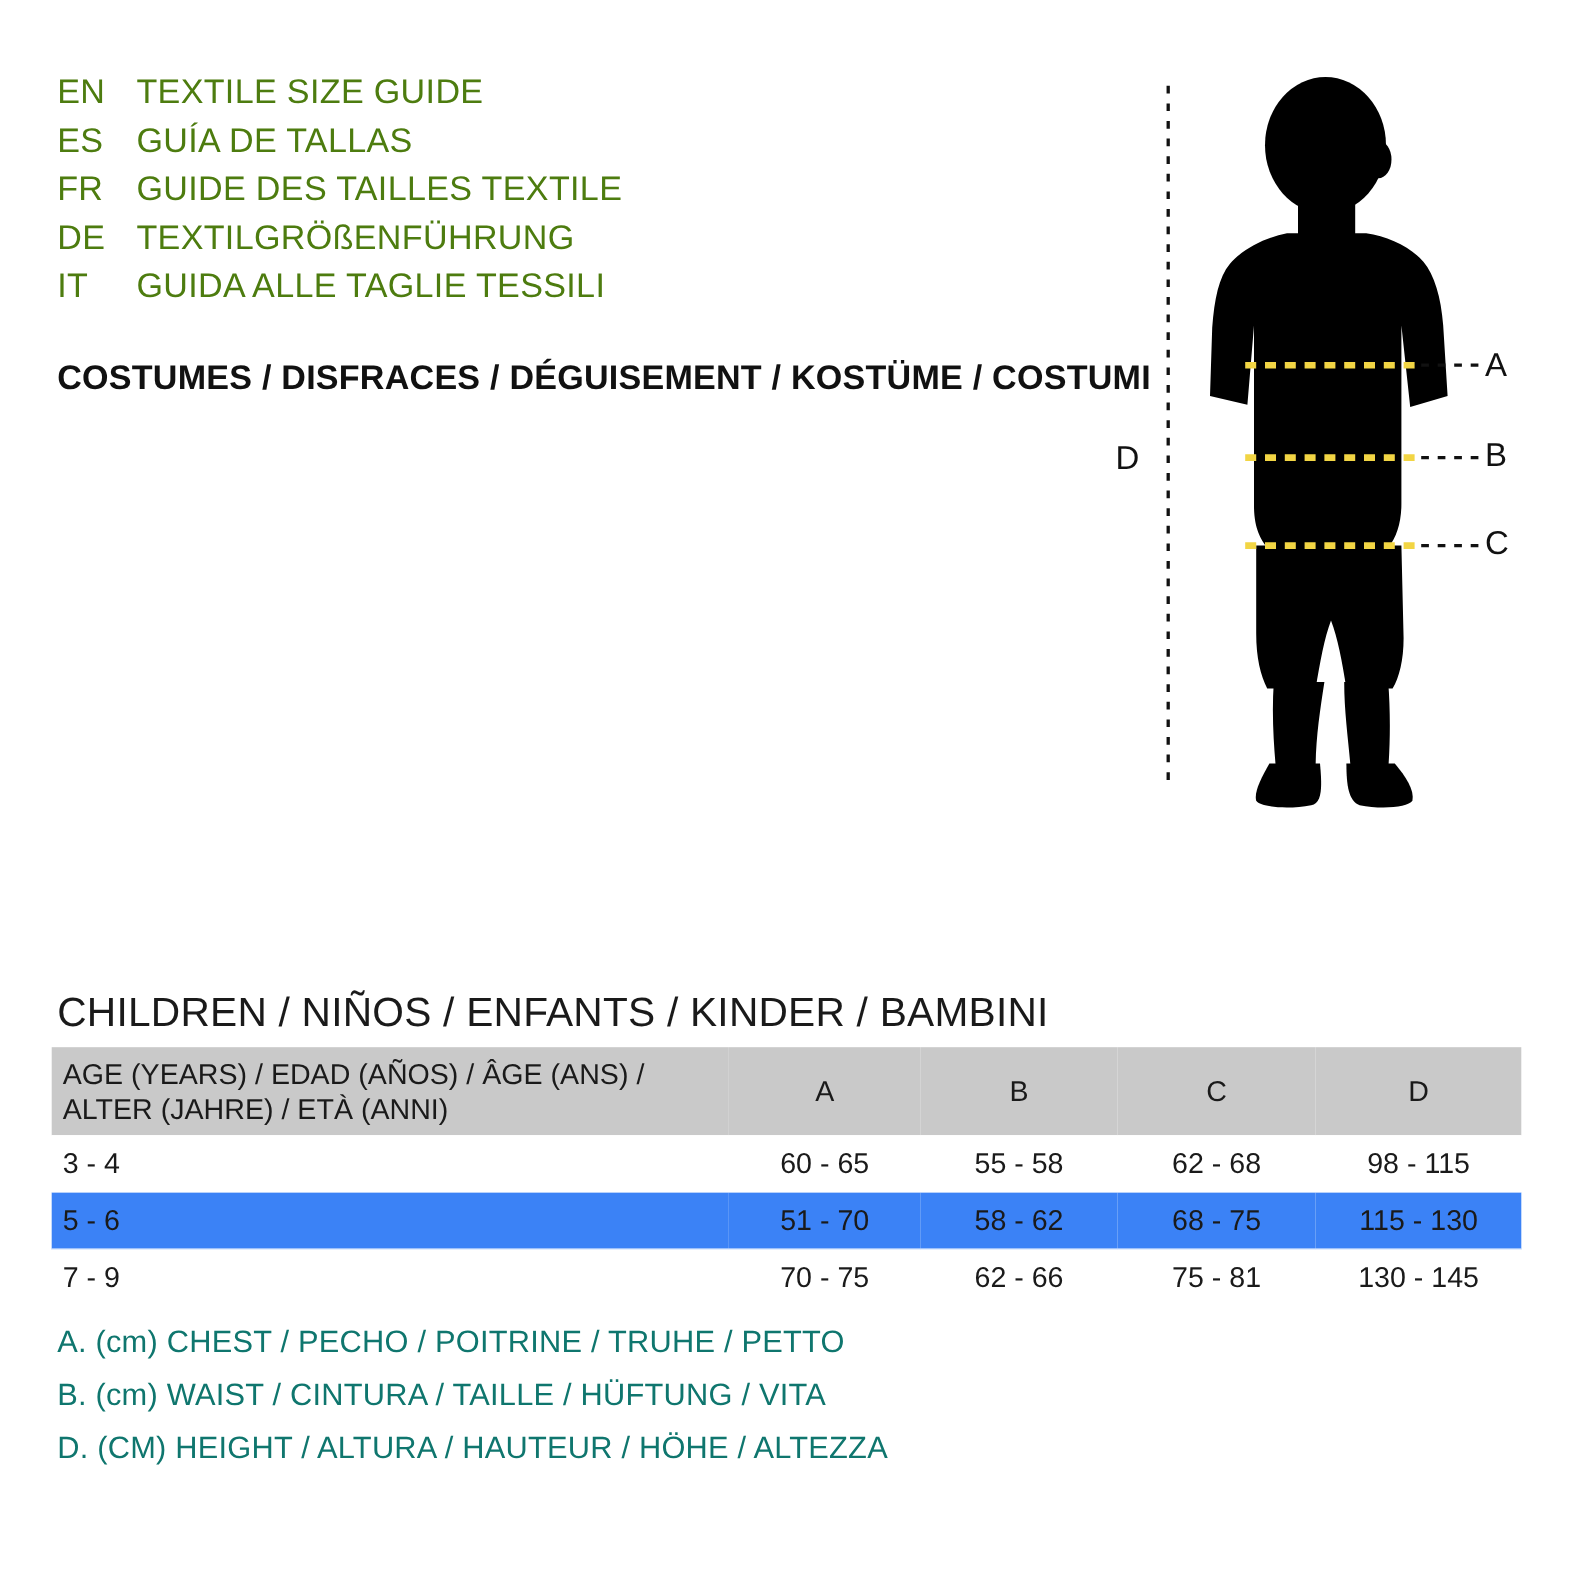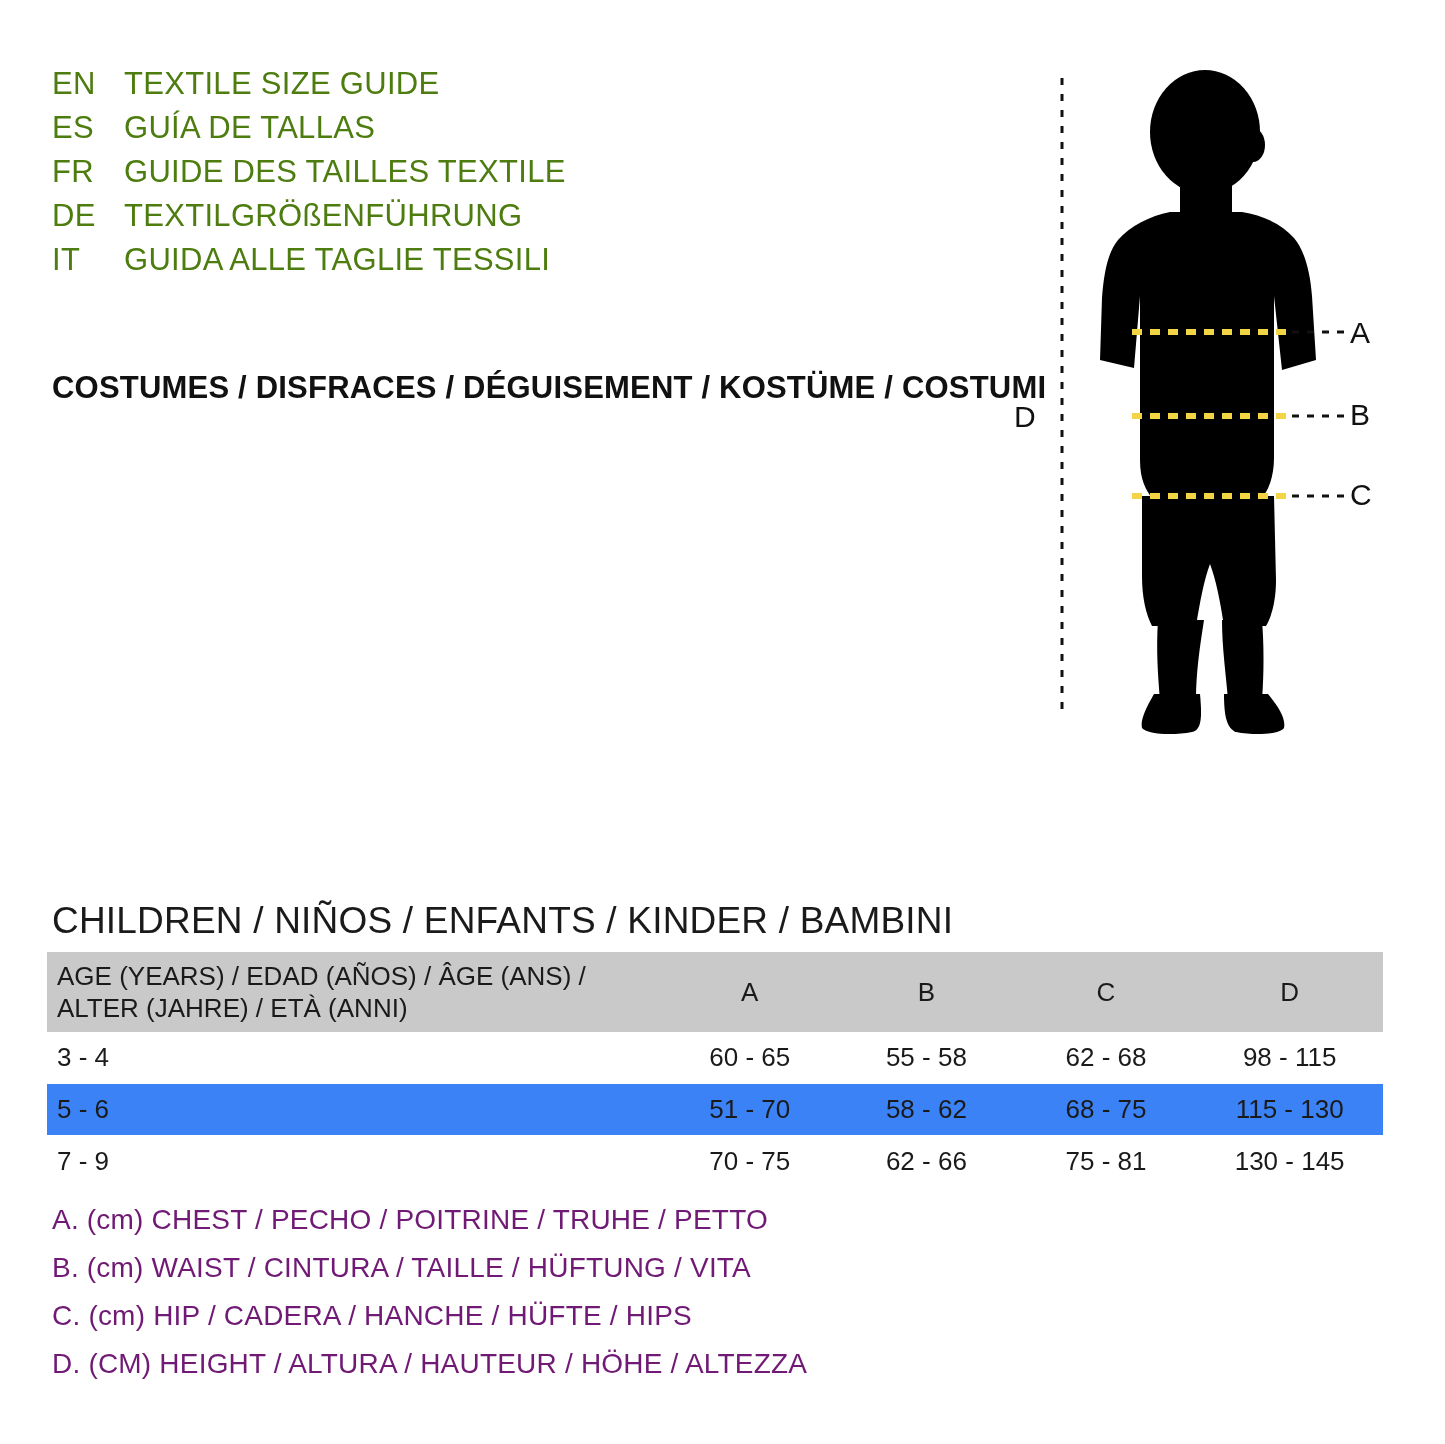--- a/index.html
+++ b/index.html
@@ -47,21 +47,20 @@
 
   .costumes-line {
     position: absolute;
     left: 52px;
     top: 326px;
     font-size: 31px;
     font-weight: bold;
     letter-spacing: 0.2px;
     color: #111111;
     white-space: nowrap;
-    margin-top: 44px;
   }
 
   
   .figure-area {
     position: absolute;
     left: 1000px;
     top: 60px;
     width: 420px;
     height: 660px;
   }
@@ -140,21 +139,21 @@
   .legend {
     position: absolute;
     left: 52px;
     top: 1196px;
     width: 1100px;
   }
   .legend-row {
     font-size: 28px;
     line-height: 48px;
     letter-spacing: 0.2px;
-    color: #701a75;
+    color: #0f766e;
   }
 </style>
 </head>
 <body>
 
 <div class="page">
 
   <div class="lang-block">
     <div class="lang-row">
       <span class="lang-code">EN</span>
@@ -299,17 +298,16 @@
         <td>62 - 66</td>
         <td>75 - 81</td>
         <td>130 - 145</td>
       </tr>
     </tbody>
   </table>
 
   <div class="legend">
     <div class="legend-row">A. (cm) CHEST / PECHO / POITRINE / TRUHE / PETTO</div>
     <div class="legend-row">B. (cm) WAIST / CINTURA / TAILLE / HÜFTUNG / VITA</div>
-    <div class="legend-row">C. (cm) HIP / CADERA / HANCHE / HÜFTE / HIPS</div>
     <div class="legend-row">D. (CM) HEIGHT / ALTURA / HAUTEUR / HÖHE / ALTEZZA</div>
   </div>
 
 </div>
 
 </body></html>

